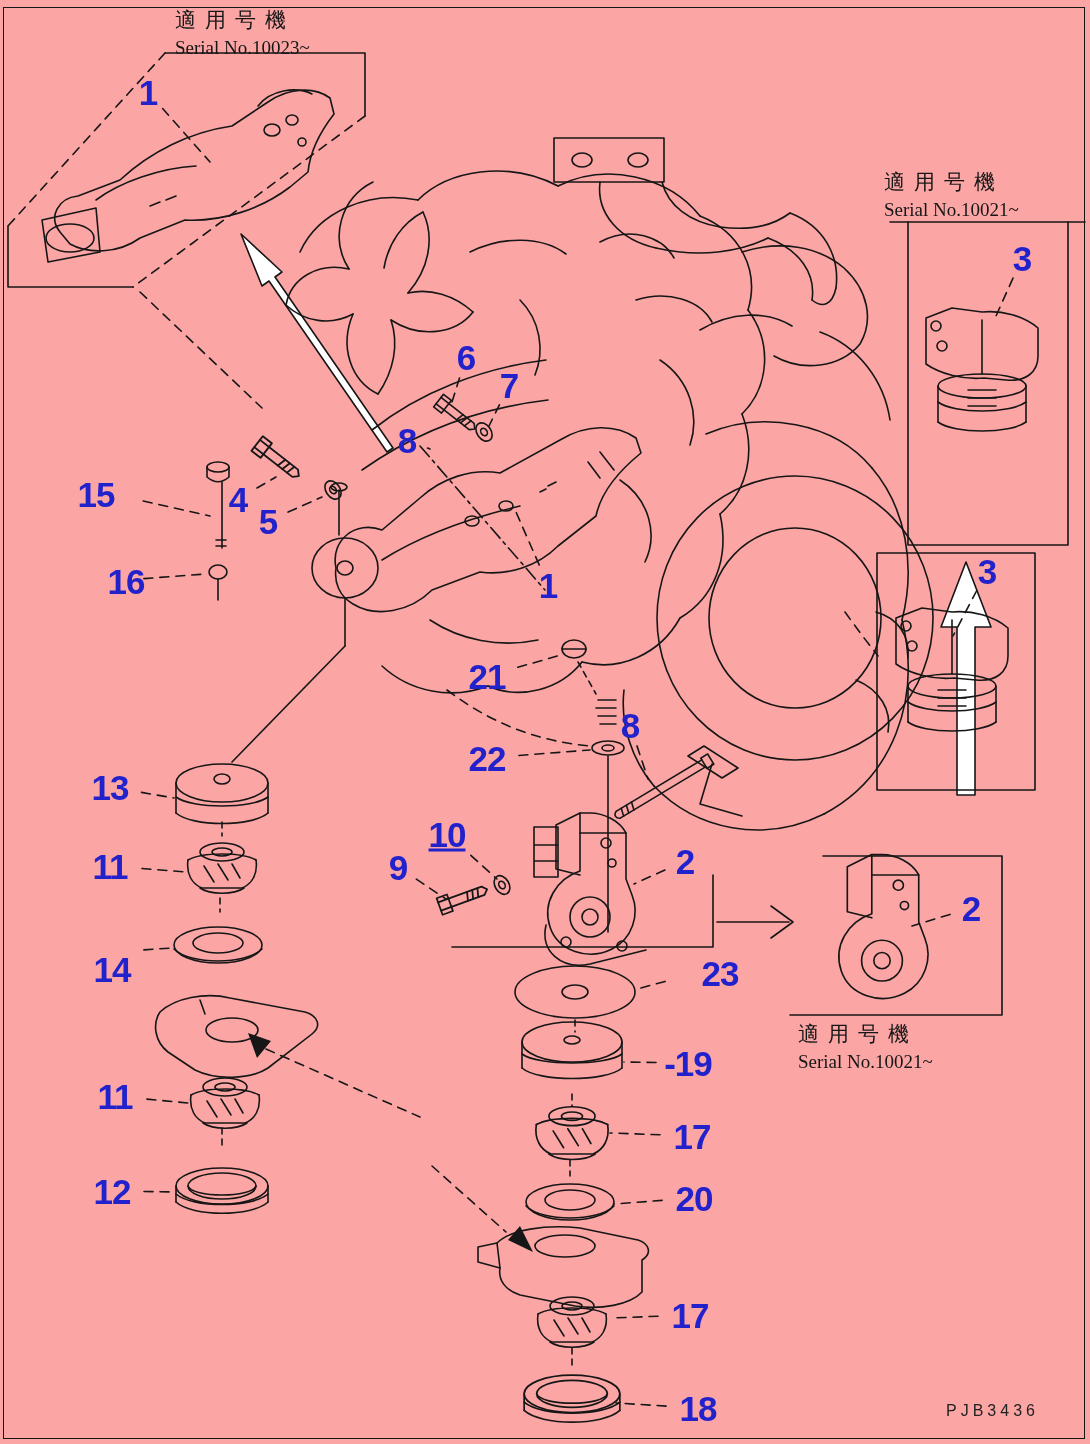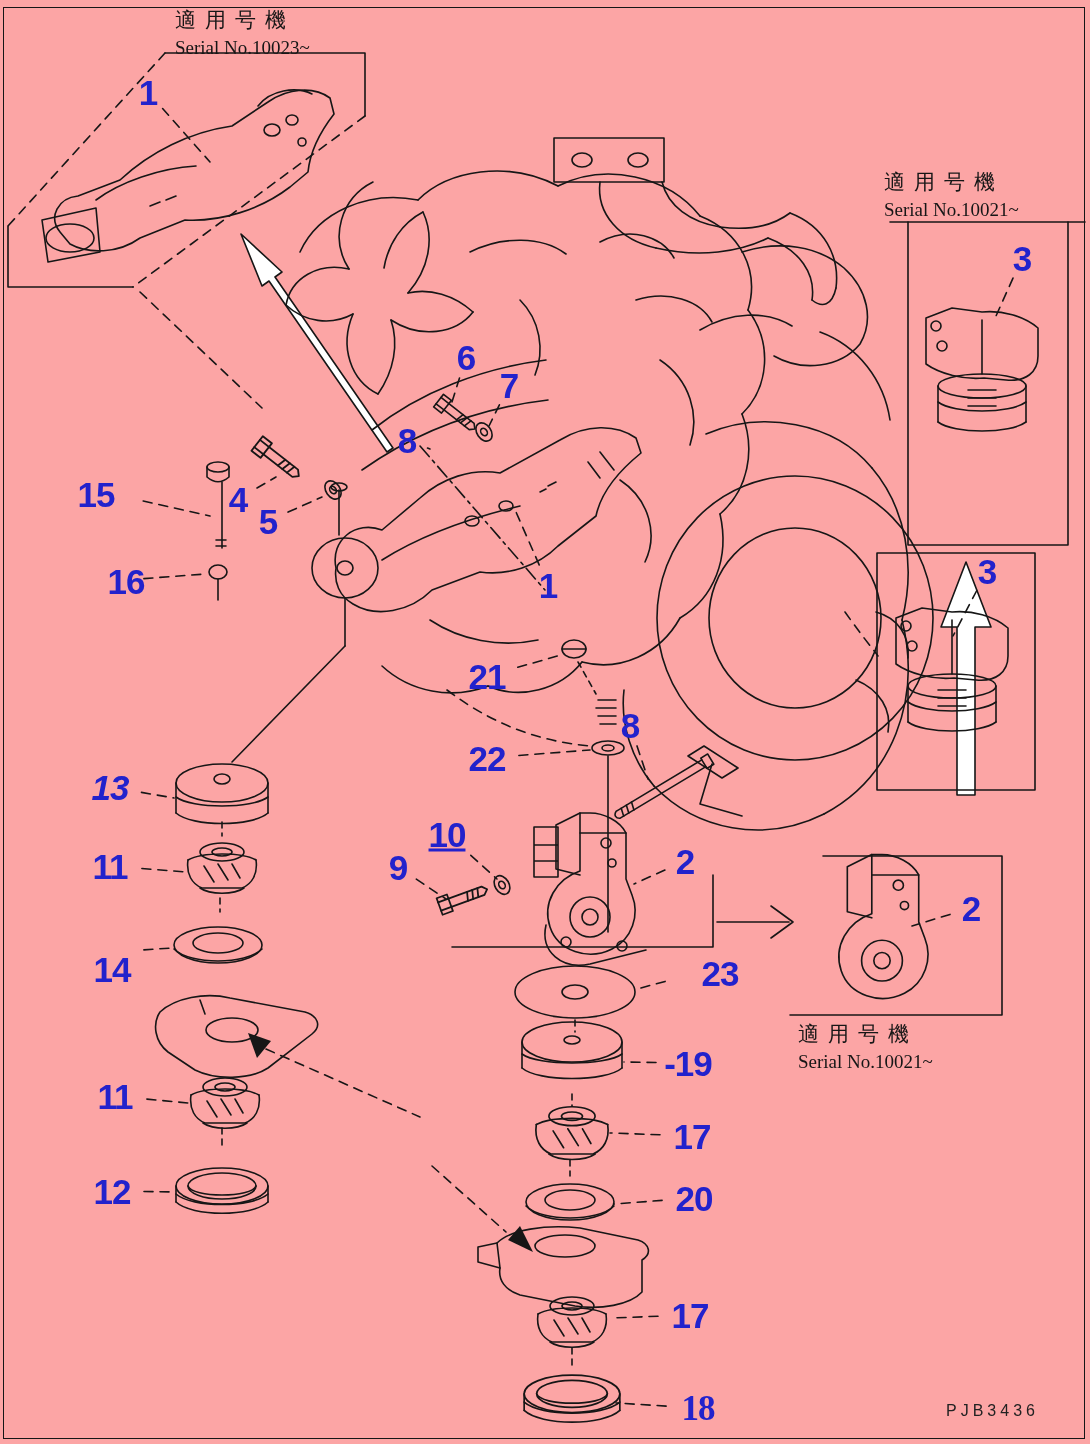--- a/index.html
+++ b/index.html
@@ -375,29 +375,29 @@
       <div class="callout" style="left: 407px; top: 440px; color: rgb(34, 34, 204);">8</div>
       <div class="callout" style="left: 96px; top: 494px; color: rgb(34, 34, 204);">15</div>
       <div class="callout" style="left: 238px; top: 499px; color: rgb(34, 34, 204);">4</div>
       <div class="callout" style="left: 268px; top: 521px; color: rgb(34, 34, 204);">5</div>
       <div class="callout" style="left: 102px; top: 581px; color: rgb(34, 34, 204); margin-left: 24px;">16</div>
       <div class="callout" style="left: 548px; top: 585px; color: rgb(34, 34, 204);">1</div>
       <div class="callout" style="left: 987px; top: 571px; color: rgb(34, 34, 204);">3</div>
       <div class="callout" style="left: 487px; top: 676px; color: rgb(34, 34, 204);">21</div>
       <div class="callout" style="left: 630px; top: 725px; color: rgb(34, 34, 204);">8</div>
       <div class="callout" style="left: 487px; top: 758px; color: rgb(34, 34, 204);">22</div>
-      <div class="callout" style="left: 110px; top: 787px; color: rgb(34, 34, 204); font-style: italic;">13</div>
+      <div class="callout" style="left: 110px; top: 787px; color: rgb(34, 34, 204);">13</div>
       <div class="callout" style="left: 110px; top: 866px; color: rgb(34, 34, 204);">11</div>
       <div class="callout" style="left: 447px; top: 834px; color: rgb(34, 34, 204); text-decoration: underline;">10</div>
       <div class="callout" style="left: 398px; top: 867px; color: rgb(34, 34, 204);">9</div>
       <div class="callout" style="left: 685px; top: 861px; color: rgb(34, 34, 204);">2</div>
       <div class="callout" style="left: 112px; top: 969px; color: rgb(34, 34, 204);">14</div>
       <div class="callout" style="left: 696px; top: 973px; color: rgb(34, 34, 204); margin-left: 24px;">23</div>
       <div class="callout" style="left: 971px; top: 908px; color: rgb(34, 34, 204);">2</div>
       <div class="callout" style="left: 688px; top: 1063px; color: rgb(34, 34, 204);">-19</div>
       <div class="callout" style="left: 115px; top: 1096px; color: rgb(34, 34, 204);">11</div>
       <div class="callout" style="left: 692px; top: 1136px; color: rgb(34, 34, 204);">17</div>
       <div class="callout" style="left: 112px; top: 1191px; color: rgb(34, 34, 204);">12</div>
       <div class="callout" style="left: 694px; top: 1198px; color: rgb(34, 34, 204);">20</div>
       <div class="callout" style="left: 690px; top: 1315px; color: rgb(34, 34, 204);">17</div>
-      <div class="callout" style="left: 698px; top: 1408px; color: rgb(34, 34, 204); font-family: Liberation Serif, serif;">18</div>
+      <div class="callout" style="left: 698px; top: 1408px; color: rgb(34, 34, 204);">18</div>
     </div>
 </div>
 
 </body></html>

